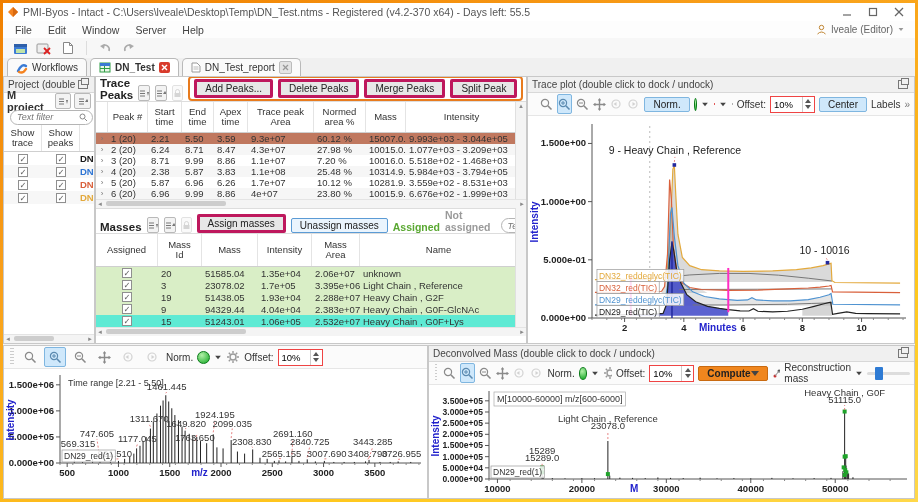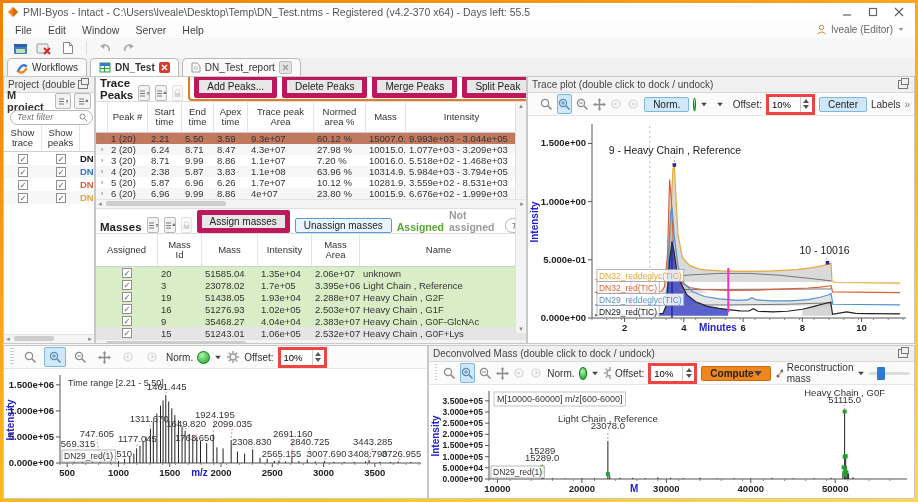--- a/index.html
+++ b/index.html
@@ -28,21 +28,21 @@
   .closebox{width:11px;height:11px;border-radius:2px;display:inline-flex;align-items:center;justify-content:center;}
   .closebox.red{background:#d83b2c;}
   .closebox.gray{background:#e4e4e4;border:1px solid #bbb;}
   
   .panel{position:absolute;background:#fff;border:1px solid #c8c8c8;box-sizing:border-box;overflow:hidden;}
   .phdr{height:15px;background:#f0f0f0;border-bottom:1px solid #d8d8d8;display:flex;align-items:center;padding:0 4px;font-size:10px;color:#444;}
   .phdr .t{flex:1;white-space:nowrap;overflow:hidden;}
   .dock{width:8px;height:7px;border:1px solid #777;position:relative;margin-right:2px;}
   .dock::after{content:'';position:absolute;left:2px;top:-3px;width:6px;height:5px;border:1px solid #777;background:#f0f0f0;}
   
-  .btn{background:#e7e7e7;border:5px solid #be185d;border-radius:2px;padding:1px 8px;font-size:10px;color:#222;white-space:nowrap;}
+  .btn{background:#e7e7e7;border:3px solid #be185d;border-radius:2px;padding:1px 8px;font-size:10px;color:#222;white-space:nowrap;}
   .btn.blue{background:#eaf4fd;border:1px solid #5b9bd5;}
   .btn.act{background:#cfe8fb;border:1px solid #7fb6e0;}
   .btn.orange{background:#f0861e;border:1px solid #c96a10;font-weight:bold;display:inline-flex;align-items:center;gap:0;}
   .caret{width:0;height:0;border-left:4px solid transparent;border-right:4px solid transparent;border-top:5px solid #444;display:inline-block;}
   .filterbox{display:flex;align-items:center;border:1px solid #b5b5b5;border-radius:8px;background:#fff;height:13px;padding:0 4px;}
   .filterbox input{border:none;outline:none;width:60px;font-size:9px;font-style:italic;color:#999;background:transparent;font-family:inherit;}
   .iconbtn{width:16px;height:14px;border:1px solid #b9b9b9;background:#f3f3f3;display:inline-flex;align-items:center;justify-content:center;border-radius:2px;}
   .iconbtn.dis{opacity:.4;}
   .cb{width:10px;height:10px;border:1px solid #8f8f8f;background:#fff;display:inline-flex;align-items:center;justify-content:center;font-size:8.5px;color:#666;box-sizing:border-box;}
   .cb.on::after{content:"✓";}
@@ -57,21 +57,21 @@
   .vscroll{position:absolute;width:10px;background:#f4f4f4;border-left:1px solid #e0e0e0;}
   .hscroll{height:8px;background:#f4f4f4;border-top:1px solid #e4e4e4;position:relative;}
   .hthumb{position:absolute;top:1px;height:5px;background:#cdcdcd;border-radius:2px;}
   .sarrow{position:absolute;left:1px;width:8px;height:8px;font-size:7px;color:#888;text-align:center;line-height:8px;}
   
   .plot-toolbar{height:22px;display:flex;align-items:center;gap:4px;padding:0 4px;background:#fbfbfb;border-bottom:1px solid #e6e6e6;}
   .tbtn{width:20px;height:18px;display:inline-flex;align-items:center;justify-content:center;border-radius:2px;}
   .tbtn.act{background:#cfe8fb;border:1px solid #7fb6e0;}
   .tbtn.dis{opacity:.35;}
   .greenball{width:11px;height:11px;border-radius:50%;background:radial-gradient(circle at 35% 30%,#b2f0a8,#12a823);border:1px solid #0a7a18;}
-  .spin{display:flex;border:3px solid #ef4444;background:#fff;height:15px;}
+  .spin{display:flex;border:1px solid #ef4444;background:#fff;height:15px;}
   .spin input{width:26px;border:none;outline:none;font-size:9.5px;text-align:left;padding-left:3px;font-family:inherit;}
   .spin .arrows{display:flex;flex-direction:column;justify-content:center;border-left:1px solid #ccc;width:11px;align-items:center;gap:2px;}
   .spin .up{width:0;height:0;border-left:3px solid transparent;border-right:3px solid transparent;border-bottom:4px solid #555;}
   .spin .dn{width:0;height:0;border-left:3px solid transparent;border-right:3px solid transparent;border-top:4px solid #555;}
   .annot-group{display:flex;gap:5px;border:2px solid #e87b1e;border-radius:4px;padding:1px 4px;align-items:center;}
   .slider{width:70px;height:3px;background:#ddd;border-radius:2px;position:relative;}
   .slider .thumb{position:absolute;left:8px;top:-5px;width:8px;height:13px;background:#2e7bd4;border-radius:1px;}
   svg text{font-family:"Liberation Sans","DejaVu Sans",sans-serif;}
   .sechdr{display:flex;align-items:flex-end;gap:5px;padding:0 4px;background:#fff;}
   .sechdr .name{font-weight:bold;font-size:11.5px;color:#222;}
@@ -375,21 +375,21 @@
             <span class="td" style="width: 40px;">10016.0...</span>
             <span class="td" style="width: 112px;">5.518e+02 - 1.468e+03</span>
           </div>
           <div class="tr" style="height: 11px; background: rgb(246, 246, 246);">
             <span class="exp">›</span>
             <span class="td" style="width: 40px;">4 (20)</span>
             <span class="td" style="width: 34px;">2.38</span>
             <span class="td" style="width: 32px;">5.87</span>
             <span class="td" style="width: 34px;">3.83</span>
             <span class="td" style="width: 66px;">1.1e+08</span>
-            <span class="td" style="width: 52px;">63.96 %</span>
+            <span class="td" style="width: 52px;">25.48 %</span>
             <span class="td" style="width: 40px;">10314.9...</span>
             <span class="td" style="width: 112px;">5.984e+03 - 3.794e+05</span>
           </div>
           <div class="tr" style="height: 11px; background: rgb(255, 255, 255);">
             <span class="exp">›</span>
             <span class="td" style="width: 40px;">5 (20)</span>
             <span class="td" style="width: 34px;">5.87</span>
             <span class="td" style="width: 32px;">6.96</span>
             <span class="td" style="width: 34px;">6.26</span>
             <span class="td" style="width: 66px;">1.7e+07</span>
@@ -492,37 +492,27 @@
             <span class="td" style="width: 44px;">19</span>
             <span class="td" style="width: 56px;">51438.05</span>
             <span class="td" style="width: 54px;">1.93e+04</span>
             <span class="td" style="width: 48px;">2.288e+07</span>
             <span class="td" style="width: 158px;">Heavy Chain , G2F</span>
           </div>
           <div class="tr" style="height: 12px; background: rgb(217, 238, 198);">
             <span style="width: 62px; display: flex; justify-content: center;">
               <span class="cb on"></span>
             </span>
-            <span class="td" style="width: 44px;">16</span>
-            <span class="td" style="width: 56px;">51276.93</span>
-            <span class="td" style="width: 54px;">1.02e+05</span>
-            <span class="td" style="width: 48px;">2.503e+07</span>
-            <span class="td" style="width: 158px;">Heavy Chain , G1F</span>
-          </div>
-          <div class="tr" style="height: 12px; background: rgb(217, 238, 198);">
-            <span style="width: 62px; display: flex; justify-content: center;">
-              <span class="cb on"></span>
-            </span>
             <span class="td" style="width: 44px;">9</span>
-            <span class="td" style="width: 56px;">35468.27</span>
+            <span class="td" style="width: 56px;">94329.44</span>
             <span class="td" style="width: 54px;">4.04e+04</span>
             <span class="td" style="width: 48px;">2.383e+07</span>
             <span class="td" style="width: 158px;">Heavy Chain , G0F-GlcNAc</span>
           </div>
-          <div class="tr" style="height: 12px; background: #e5e5e5;">
+          <div class="tr" style="height: 12px; background: #5eead4;">
             <span style="width: 62px; display: flex; justify-content: center;">
               <span class="cb on"></span>
             </span>
             <span class="td" style="width: 44px;">15</span>
             <span class="td" style="width: 56px;">51243.01</span>
             <span class="td" style="width: 54px;">1.06e+05</span>
             <span class="td" style="width: 48px;">2.532e+07</span>
             <span class="td" style="width: 158px;">Heavy Chain , G0F+Lys</span>
           </div>
         </div>

